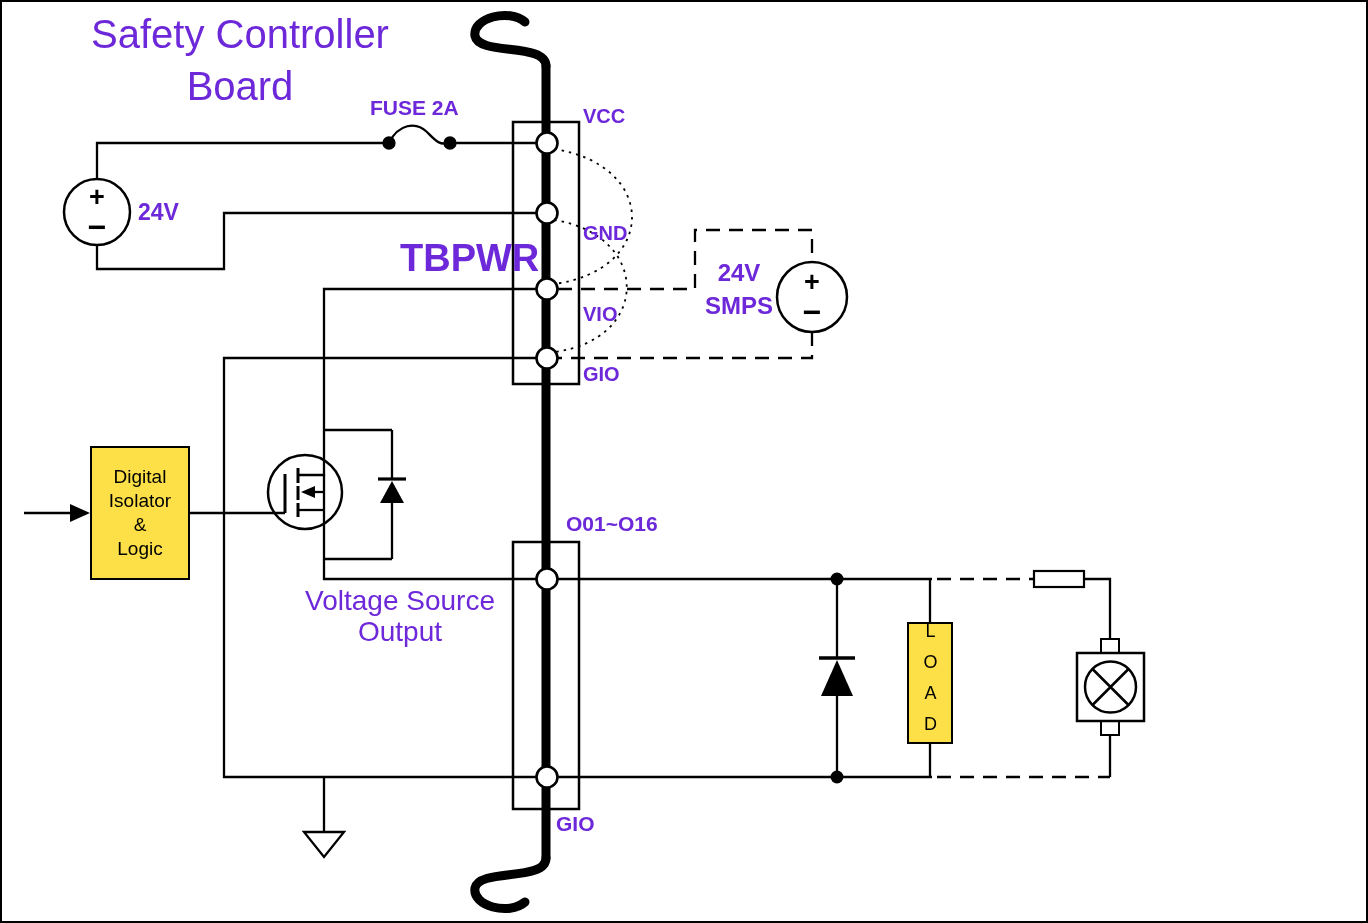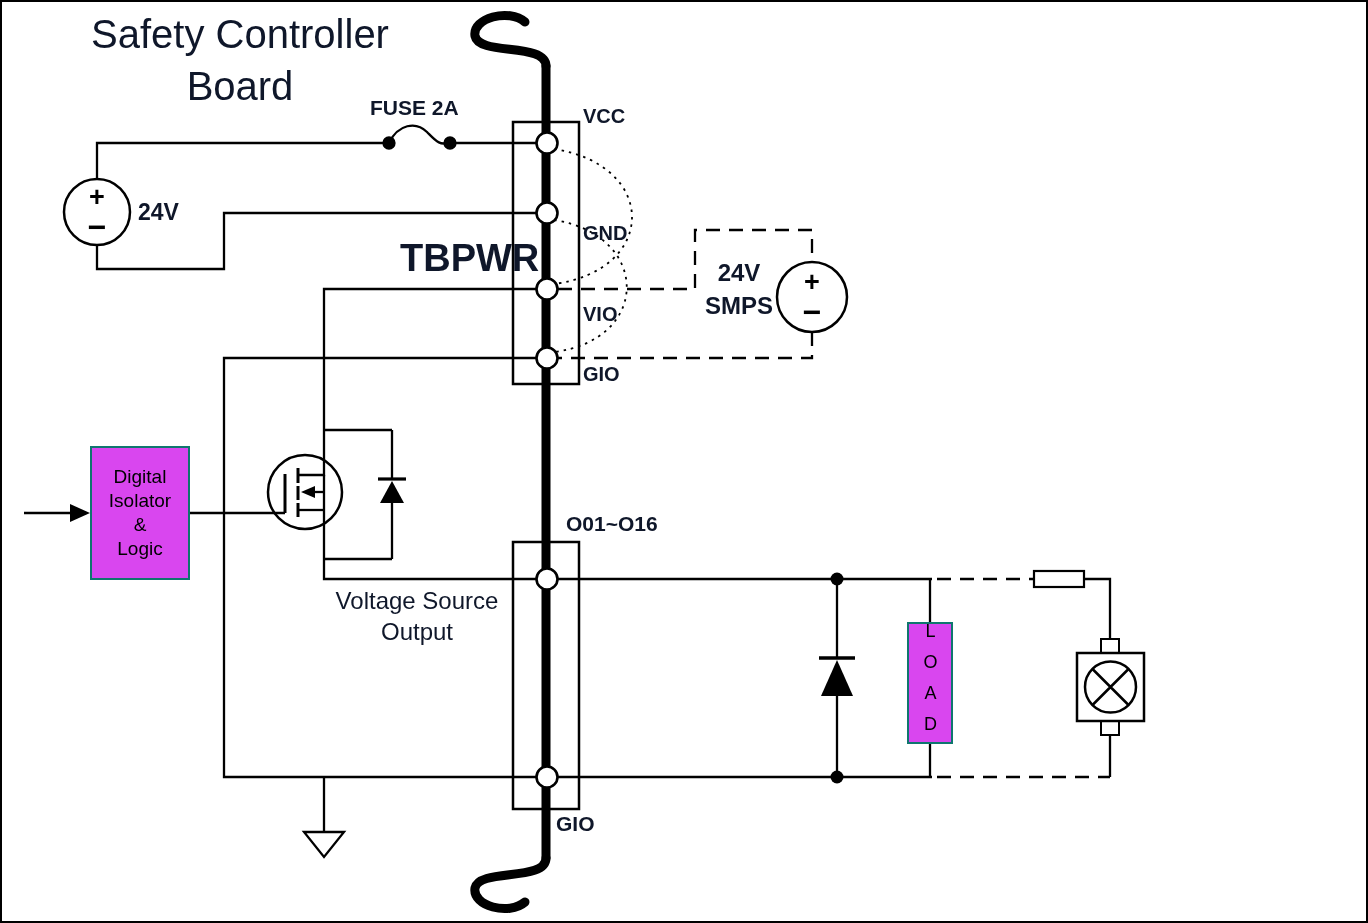--- a/index.html
+++ b/index.html
@@ -1,35 +1,35 @@
 <!DOCTYPE html>
 <html><head>
 <meta charset="utf-8">
 <style>
   * { margin:0; padding:0; box-sizing:border-box; }
   html,body { background:#ffffff; font-family:"Liberation Sans", sans-serif; color:#000; }
   .canvas { position:relative; width:1368px; height:923px; background:#fff; border:2px solid #000; overflow:hidden; }
   .canvas > svg { position:absolute; left:0; top:0; }
-  .lbl { position:absolute; color:#0f172a; white-space:pre-line; line-height:1.25; }
+  .lbl { position:absolute; color:#6d28d9; white-space:pre-line; line-height:1.25; }
   .b { font-weight:bold; }
   .title { left:28px; top:6px; width:420px; font-size:40px; line-height:52px; text-align:center; }
   .fuse-lbl { left:368px; top:93px; font-size:21px; }
   .supply-lbl { left:136px; top:196px; font-size:23px; }
   .tbpwr-lbl { left:398px; top:233px; font-size:38px; }
   .pin { font-size:20px; font-weight:bold; }
   .pin-vcc { left:581px; top:102px; }
   .pin-gnd { left:581px; top:175px;margin-top:44px; }
   .pin-vio { left:581px; top:300px; }
   .pin-gio { left:581px; top:360px; }
   .smps-lbl { left:694px; top:254px; width:86px; font-size:24px; line-height:33px; text-align:center; }
   .opins-lbl { left:564px; top:509px; font-size:21px; }
   .tbco-lbl { left:262px; top:668px; font-size:30px; }
   .ogio-lbl { left:554px; top:809px; font-size:21px; }
-  .vso-lbl { left:312px; top:583px; width:206px; font-size:24px; line-height:31px; text-align:center; }
-  .box { position:absolute; border:2px solid #0f766e; background:#d946ef; display:flex; align-items:center; justify-content:center; }
+  .vso-lbl { left:295px; top:583px; width:206px; font-size:28px; line-height:31px; text-align:center; }
+  .box { position:absolute; border:2px solid #000000; background:#fde047; display:flex; align-items:center; justify-content:center; }
   .isolator-box { left:88px; top:444px; width:100px; height:134px; }
   .isolator-box .txt { font-size:19px; line-height:24px; text-align:center; white-space:pre-line; }
   .load-box { left:905px; top:620px; width:46px; height:122px; }
   .load-box .txt { writing-mode:vertical-lr; text-orientation:upright; letter-spacing:11px; font-size:18px; }
   .pol { font-family:"Liberation Sans", sans-serif; font-weight:bold; }
 </style>
 </head>
 <body>
 
 <div class="canvas">

